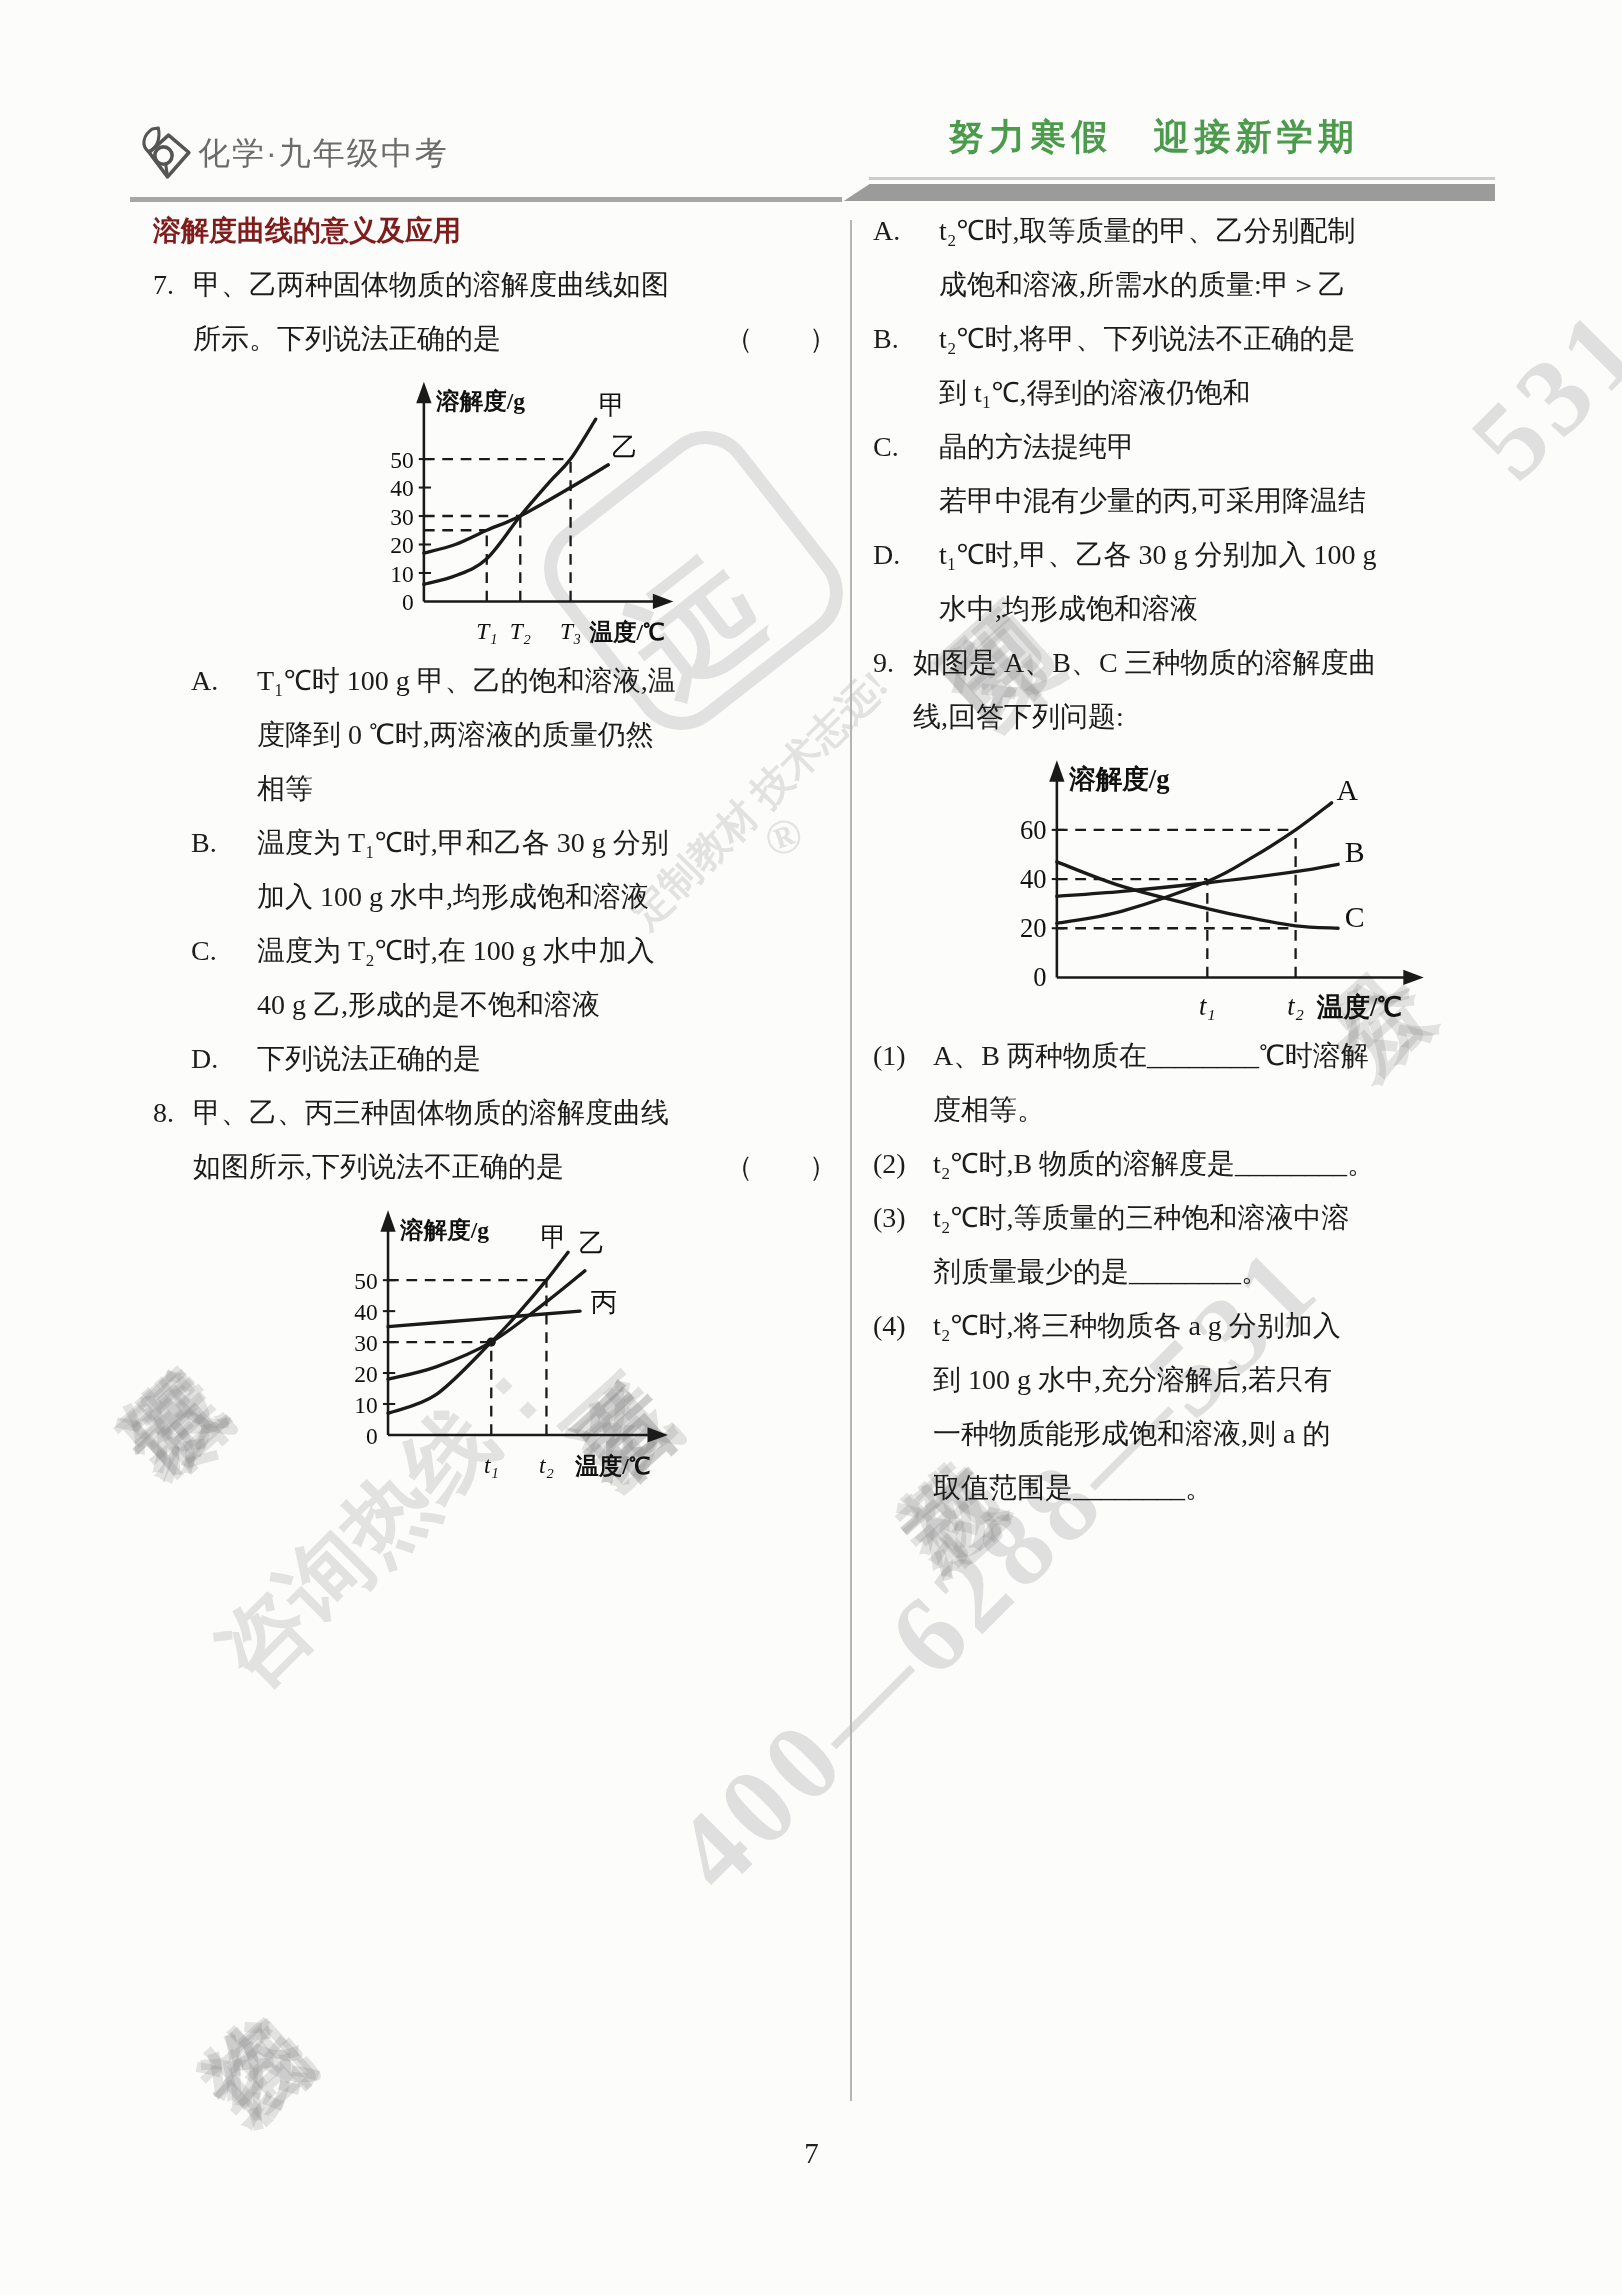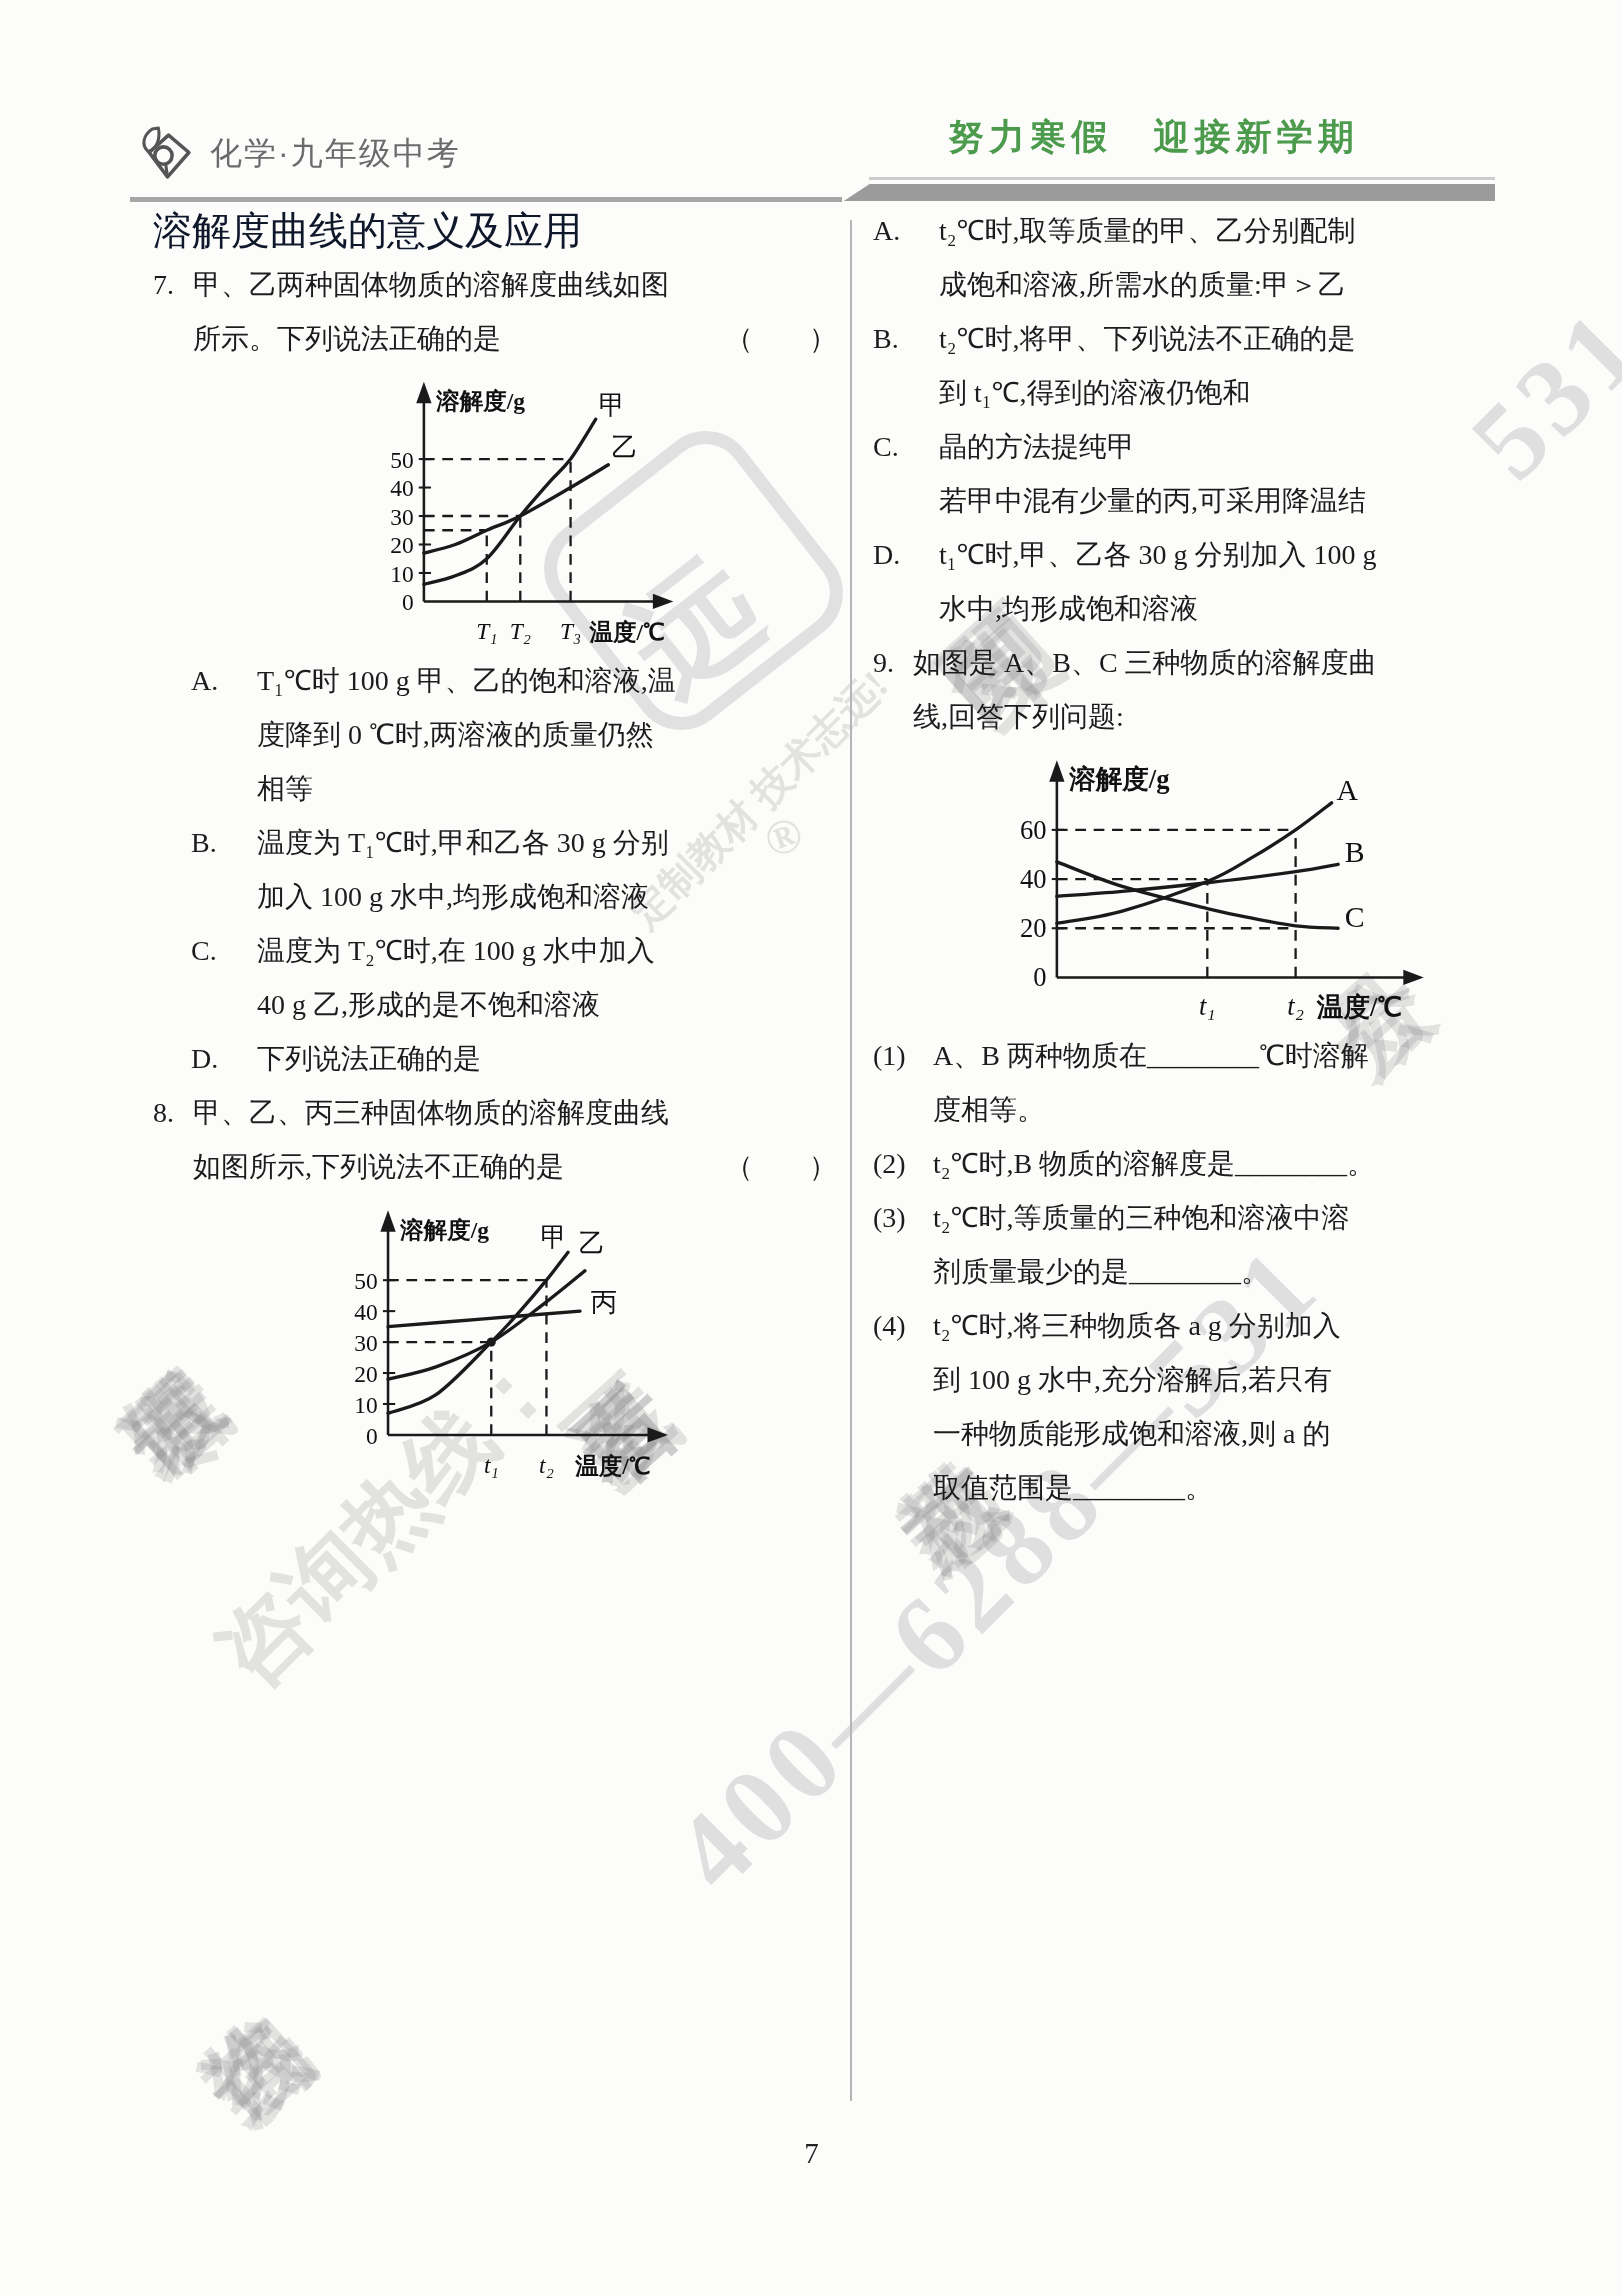--- a/index.html
+++ b/index.html
@@ -10,34 +10,34 @@
       transform-origin:0 0;pointer-events:none;}
   .wm-v{writing-mode:vertical-rl;transform:rotate(-42deg);}
   .wm-h{transform:rotate(-45deg);}
   .wm-digits{letter-spacing:7.2px;color:rgba(125,125,125,.22);}
   .wm-logo{position:absolute;z-index:1;width:215px;height:215px;border:13.3px solid rgba(130,130,130,.22);
            border-radius:49px;transform:rotate(-38deg);}
   .wm-logo .wm-logo-char{position:absolute;left:18.4px;bottom:9.2px;font-size:123px;line-height:123px;
            color:rgba(130,130,130,.22);font-weight:700;}
   
   .content{position:absolute;left:0;top:0;right:0;bottom:0;z-index:2;}
-  .hdr-left{position:absolute;left:137px;top:124px;display:flex;align-items:center;gap:16px;}
+  .hdr-left{position:absolute;left:137px;top:124px;display:flex;align-items:center;gap:4px;}
   .hdr-left .txt{font-family:"Liberation Sans",sans-serif;font-size:32px;color:#6b6b6b;
                  letter-spacing:2px;line-height:1;}
   .banner{position:absolute;left:948px;top:119px;font-family:"Liberation Sans",sans-serif;
           font-size:36px;font-weight:700;color:#4c9b4c;letter-spacing:5.1px;line-height:1;}
   .rule-left{position:absolute;left:130px;top:197px;width:712px;height:4.6px;background:#a6a6a6;}
   .rule-right-thin{position:absolute;left:869px;top:177px;width:626px;height:2.6px;background:#cccccc;}
   .rule-right-band{position:absolute;left:843px;top:184px;width:652px;height:17.4px;background:#9b9b9b;
           clip-path:polygon(26.6px 0,100% 0,100% 100%,0 100%);}
   .divider{position:absolute;left:850px;top:220px;width:1.5px;height:1881px;background:#b5b5b5;}
   .col{position:absolute;top:204px;}
   .col-l{left:153px;width:688px;}
   .col-r{left:873px;width:654px;}
-  .sec-title{font-family:"Liberation Sans",sans-serif;font-weight:400;font-size:39px;color:#0f172a;}
+  .sec-title{font-family:"Liberation Sans",sans-serif;font-weight:700;font-size:28px;color:#7f1d1d;}
   .item{display:flex;}
   .no{width:40px;flex:none;}
   .sno{width:60px;flex:none;}
   .body{flex:1;}
   .pline{display:flex;justify-content:space-between;padding-right:4.1px;}
   .opts{padding-left:38px;}
   .olabel{width:66px;flex:none;}
   .fig1{margin:8.2px 0 4.1px 194px;}
   .fig2{margin:6.1px 0 0 158px;}
   .fig3{margin:6.1px 0 3.1px 97px;}

